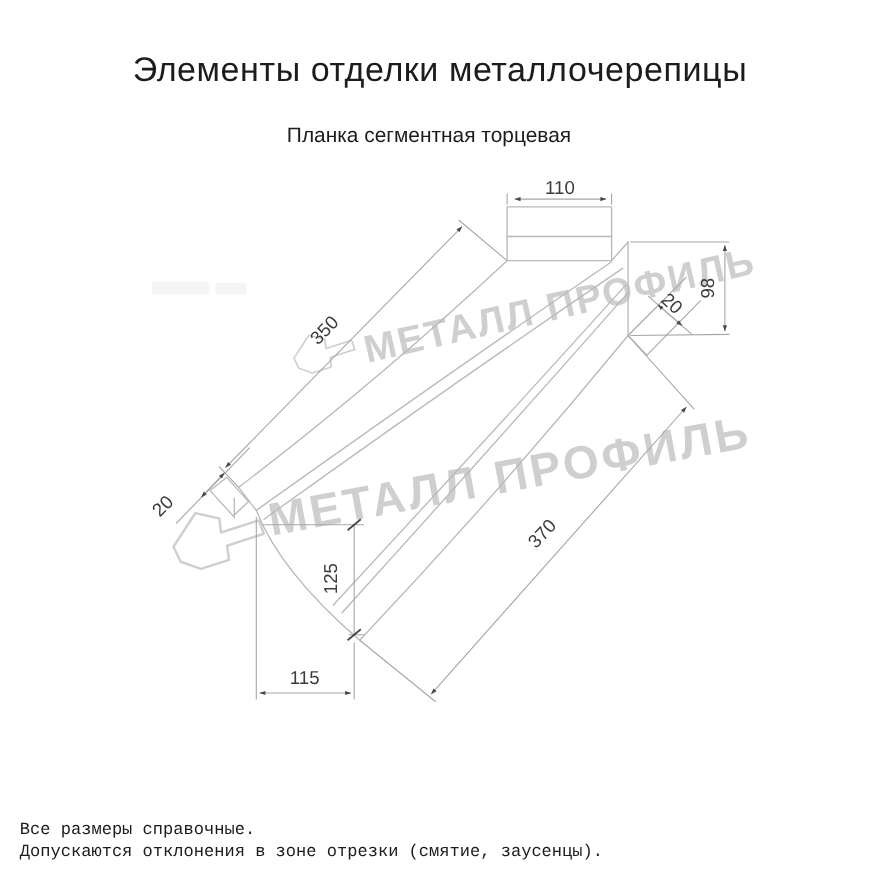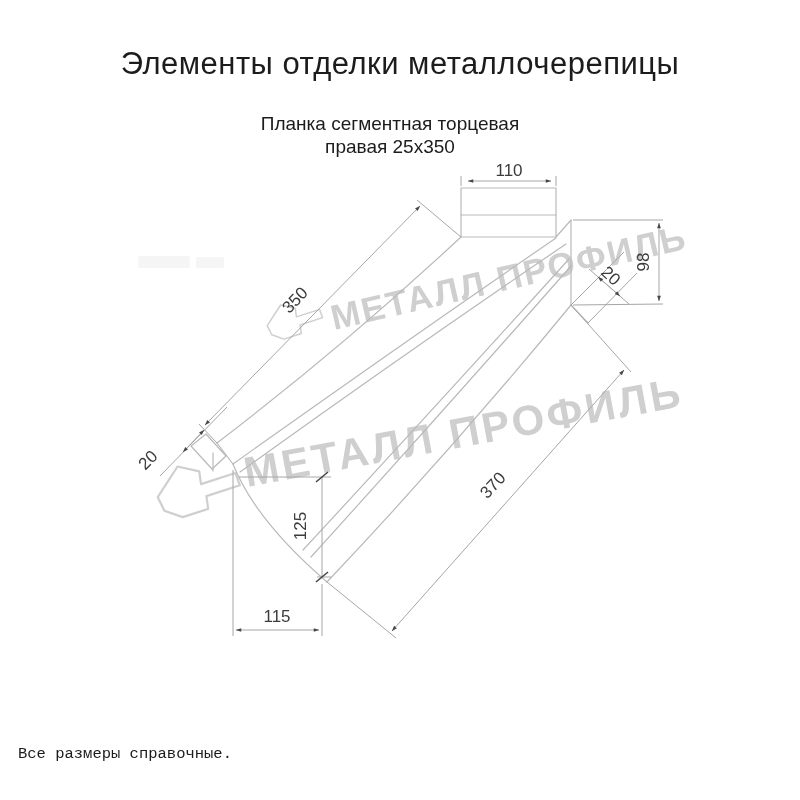--- a/index.html
+++ b/index.html
@@ -21,21 +21,20 @@
 </style>
 </head>
 <body>
 
 <div id="stage">
 
   <div class="page-title">Элементы отделки металлочерепицы</div>
 
   <div class="drawing-subtitle">
     <div>Планка сегментная торцевая</div>
-    <div>правая 25х350</div>
   </div>
 
   <svg width="800" height="800" viewBox="0 0 800 800">
     <defs>
       <marker id="arr" viewBox="0 0 10 10" refX="9.5" refY="5" markerWidth="10" markerHeight="5.5" orient="auto-start-reverse">
         <path d="M0,1.6 L10,5 L0,8.4 Z" fill="#474747"></path>
       </marker>
     </defs>
 
     <g>
@@ -118,15 +117,16 @@
 
     <g>
       <path class="dimline" d="M233,470 L233,636 M322,584 L322,636"></path>
       <line class="dimline" x1="236" y1="630" x2="319" y2="630" marker-start="url(#arr)" marker-end="url(#arr)"></line>
       <text class="dimtext" x="277" y="622" text-anchor="middle">115</text>
     </g>
   </svg>
 
   <div class="footer-notes">
     <div>Все размеры справочные.</div>
+    <div>Допускаются отклонения в зоне отрезки (смятие, заусенцы).</div>
   </div>
 
 </div>
 
 </body></html>

